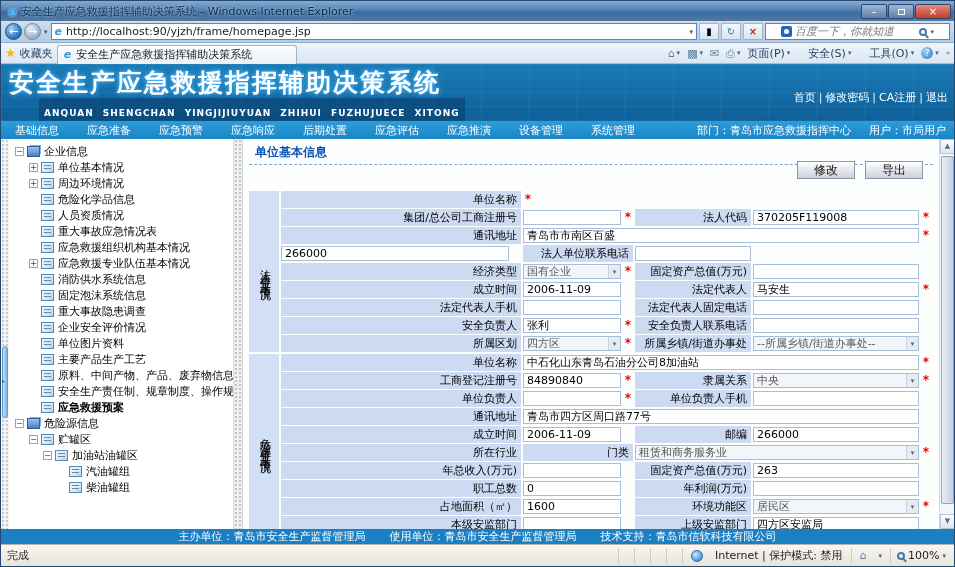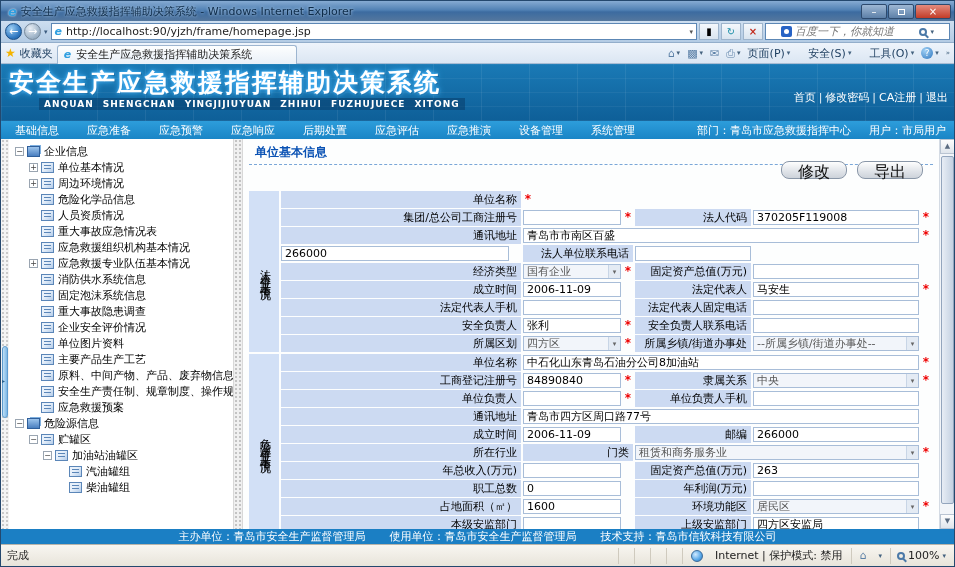--- a/index.html
+++ b/index.html
@@ -56,21 +56,21 @@
 
   
   .banner { height:57px; flex:0 0 57px; position:relative; color:#fff; overflow:hidden;
     background:linear-gradient(#1a7ab6,#0e5f98),#1170ad; }
   .banner::before { content:""; position:absolute; inset:0;
     background:repeating-linear-gradient(90deg,rgba(255,255,255,.07) 0 1px,transparent 1px 48px),
                repeating-linear-gradient(0deg,rgba(255,255,255,.05) 0 1px,transparent 1px 14px); }
   .banner-title { position:absolute; left:8px; top:2px; font-size:25px; font-weight:bold; letter-spacing:2px;
     text-shadow:0 0 6px #49b9ff,0 0 3px #49b9ff,1px 1px 0 #0a4c7c; }
   .banner-sub { position:absolute; left:38px; top:34px; font-size:9px; font-weight:bold; letter-spacing:1px;
-    word-spacing:5px; background:rgba(5,55,100,.5); padding:1px 5px; }
+    word-spacing:5px; background:rgba(5,55,100,.5); padding:10px 5px; }
   .banner-links { position:absolute; right:6px; top:26px; font-size:11px; }
   .banner-links .lnk { cursor:pointer; }
   .banner-links .sep { margin:0 3px; opacity:.9; }
 
   
   .menubar { height:18px; flex:0 0 18px; background:linear-gradient(#2d9ddb,#1a85c6); display:flex; align-items:center; color:#fff; }
   .menu-item { font-size:11px; padding:0 14px; cursor:pointer; white-space:nowrap; }
   .menubar-right { margin-left:auto; font-size:11px; padding-right:8px; display:flex; gap:18px; white-space:nowrap; }
 
   
@@ -91,21 +91,21 @@
   .ticon.folder { background:linear-gradient(#9cc4ec,#4a7fc0); border:1px solid #2f5f9b; box-shadow:2px -2px 0 -1px #7fb0e0; }
   .tlabel { font-size:11px; color:#000; }
 
   .splitter { width:10px; flex:0 0 10px; background-color:#f0f0f0;
     background-image:radial-gradient(#c3c3c3 1px,transparent 1px); background-size:4px 4px; border-left:1px solid #d8d8d8; border-right:1px solid #d8d8d8; }
 
   
   .form-panel { flex:1 1 auto; background:#fdfefe; position:relative; padding:4px 6px 0 6px; overflow:hidden; }
   .section-hdr { font-size:12px; font-weight:bold; color:#0a52b4; border-bottom:1px dashed #7aa7d8; padding:1px 0 3px 6px; }
   .form-btns { position:absolute; top:22px; right:16px; display:flex; gap:10px; }
-  .btn { min-width:44px; height:18px; font-size:16px; font-family:inherit; color:#111; border:1px solid #8a97a8; border-radius:8px;
+  .btn { min-width:44px; height:18px; font-size:12px; font-family:inherit; color:#111; border:1px solid #8a97a8; border-radius:0;
     background:linear-gradient(#fefefe,#dfe3e8 60%,#cdd3da); padding:0 16px; cursor:pointer; }
   .ftable { margin-top:26px; }
   .fgroup { display:flex; gap:2px; margin-bottom:2px; }
   .gcell { width:30px; flex:0 0 30px; background:#d2e0f6; display:flex; align-items:center; justify-content:center;
     writing-mode:vertical-lr; text-orientation:upright; font-size:11px; letter-spacing:3px; color:#000; }
   .frows { flex:1 1 auto; display:flex; flex-direction:column; gap:1px; }
   .frow { display:grid; grid-template-columns:240px 110px 116px 1fr 12px; gap:0 2px; height:17px; }
   .flabel { background:#ccdaf2; font-size:11px; color:#000; text-align:right; padding:0 4px 0 2px; line-height:17px;
     white-space:nowrap; overflow:hidden; }
   .fcell { display:flex; align-items:center; gap:2px; }
@@ -321,21 +321,21 @@
         <div class="trow" style="padding-left: 18px;">
           <span class="texp-space"></span>
           <span class="ticon doc"></span>
           <span class="tlabel">原料、中间产物、产品、废弃物信息</span>
         </div>
         <div class="trow" style="padding-left: 18px;">
           <span class="texp-space"></span>
           <span class="ticon doc"></span>
           <span class="tlabel">安全生产责任制、规章制度、操作规程信息</span>
         </div>
-        <div class="trow" style="padding-left: 18px;">
+        <div class="trow" style="padding-left: 18px; font-weight: bold;">
           <span class="texp-space"></span>
           <span class="ticon doc"></span>
           <span class="tlabel">应急救援预案</span>
         </div>
         <div class="trow" style="padding-left: 4px;">
           <span class="texp">−</span>
           <span class="ticon folder"></span>
           <span class="tlabel">危险源信息</span>
         </div>
         <div class="trow" style="padding-left: 18px;">

